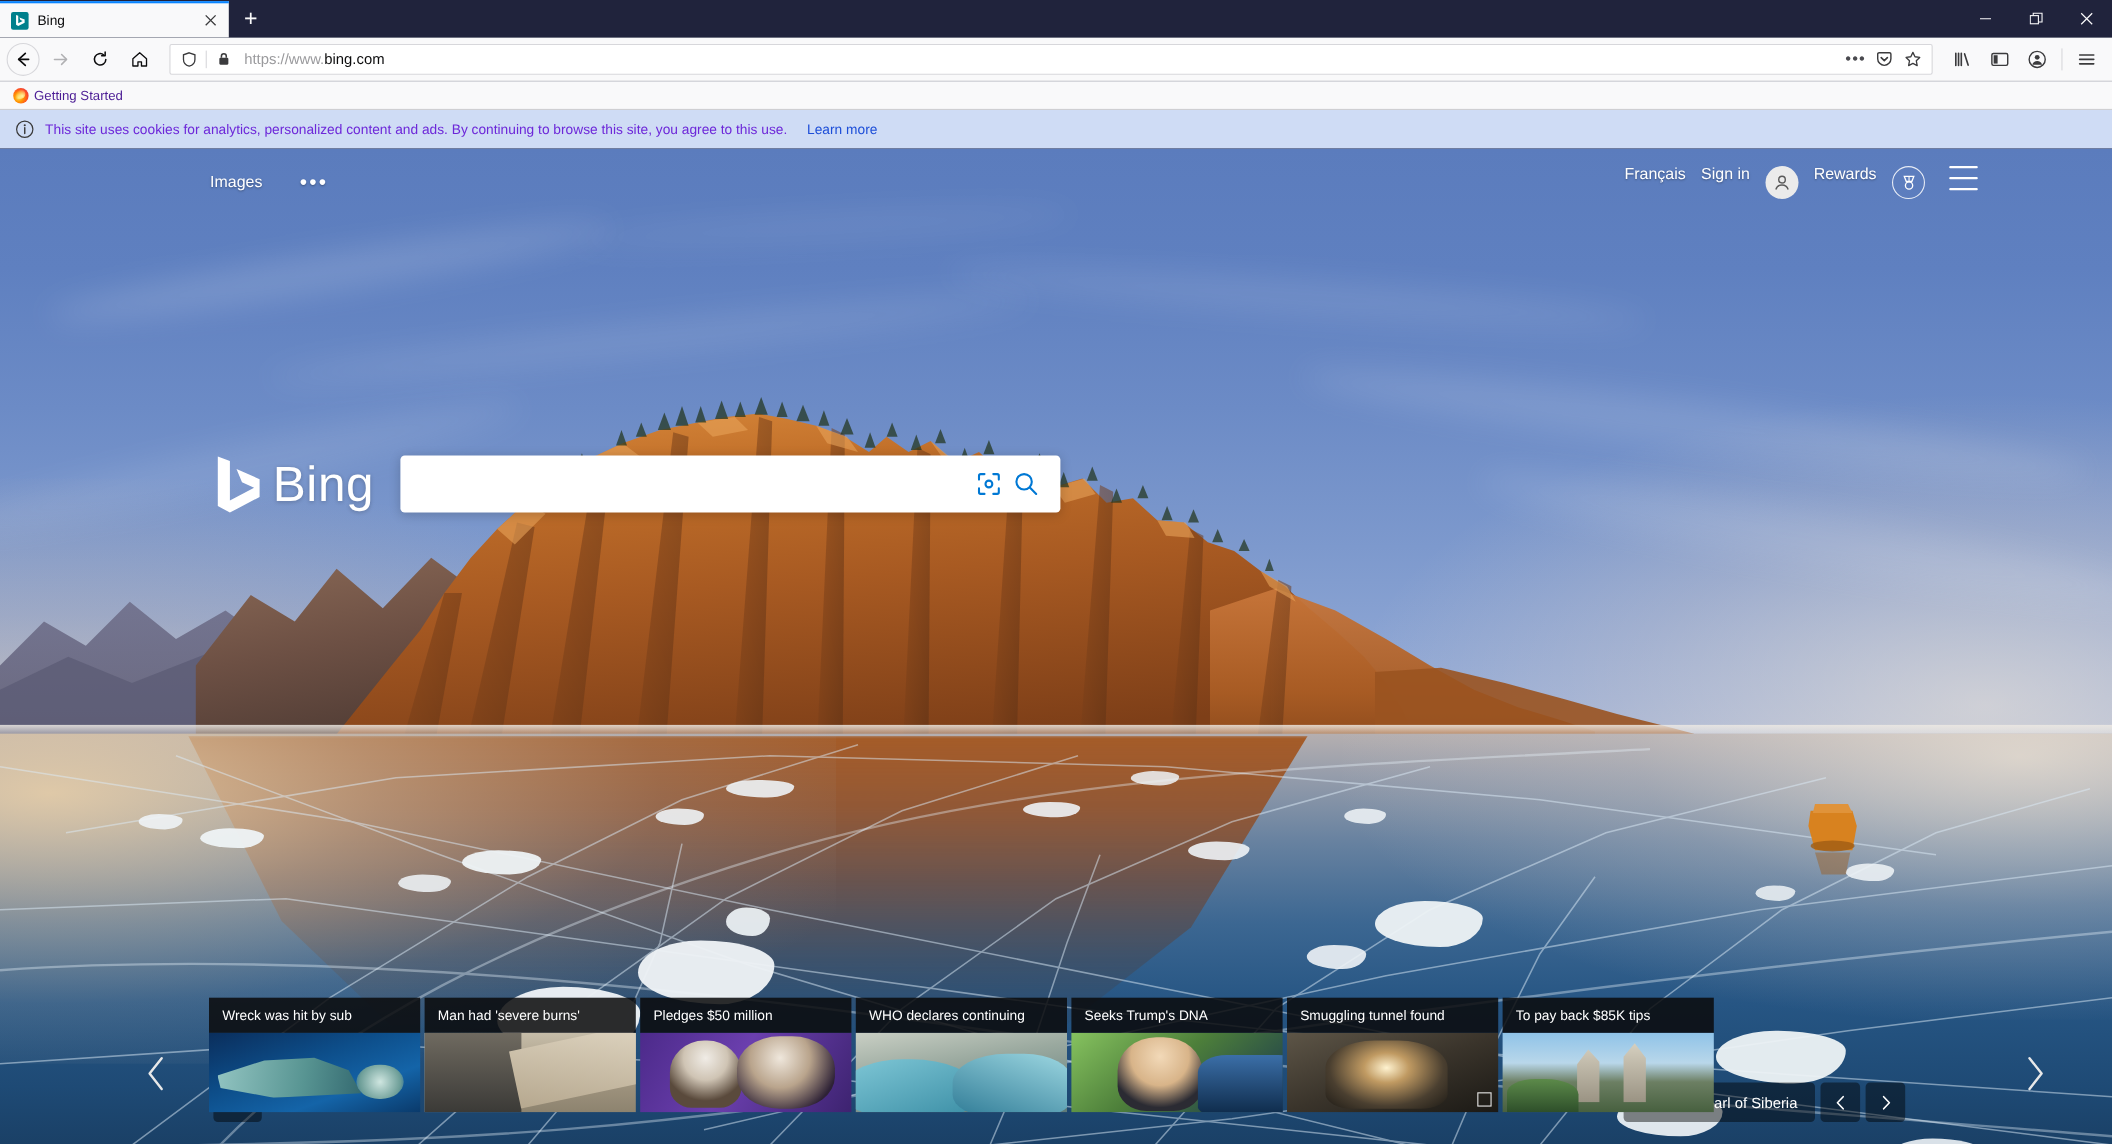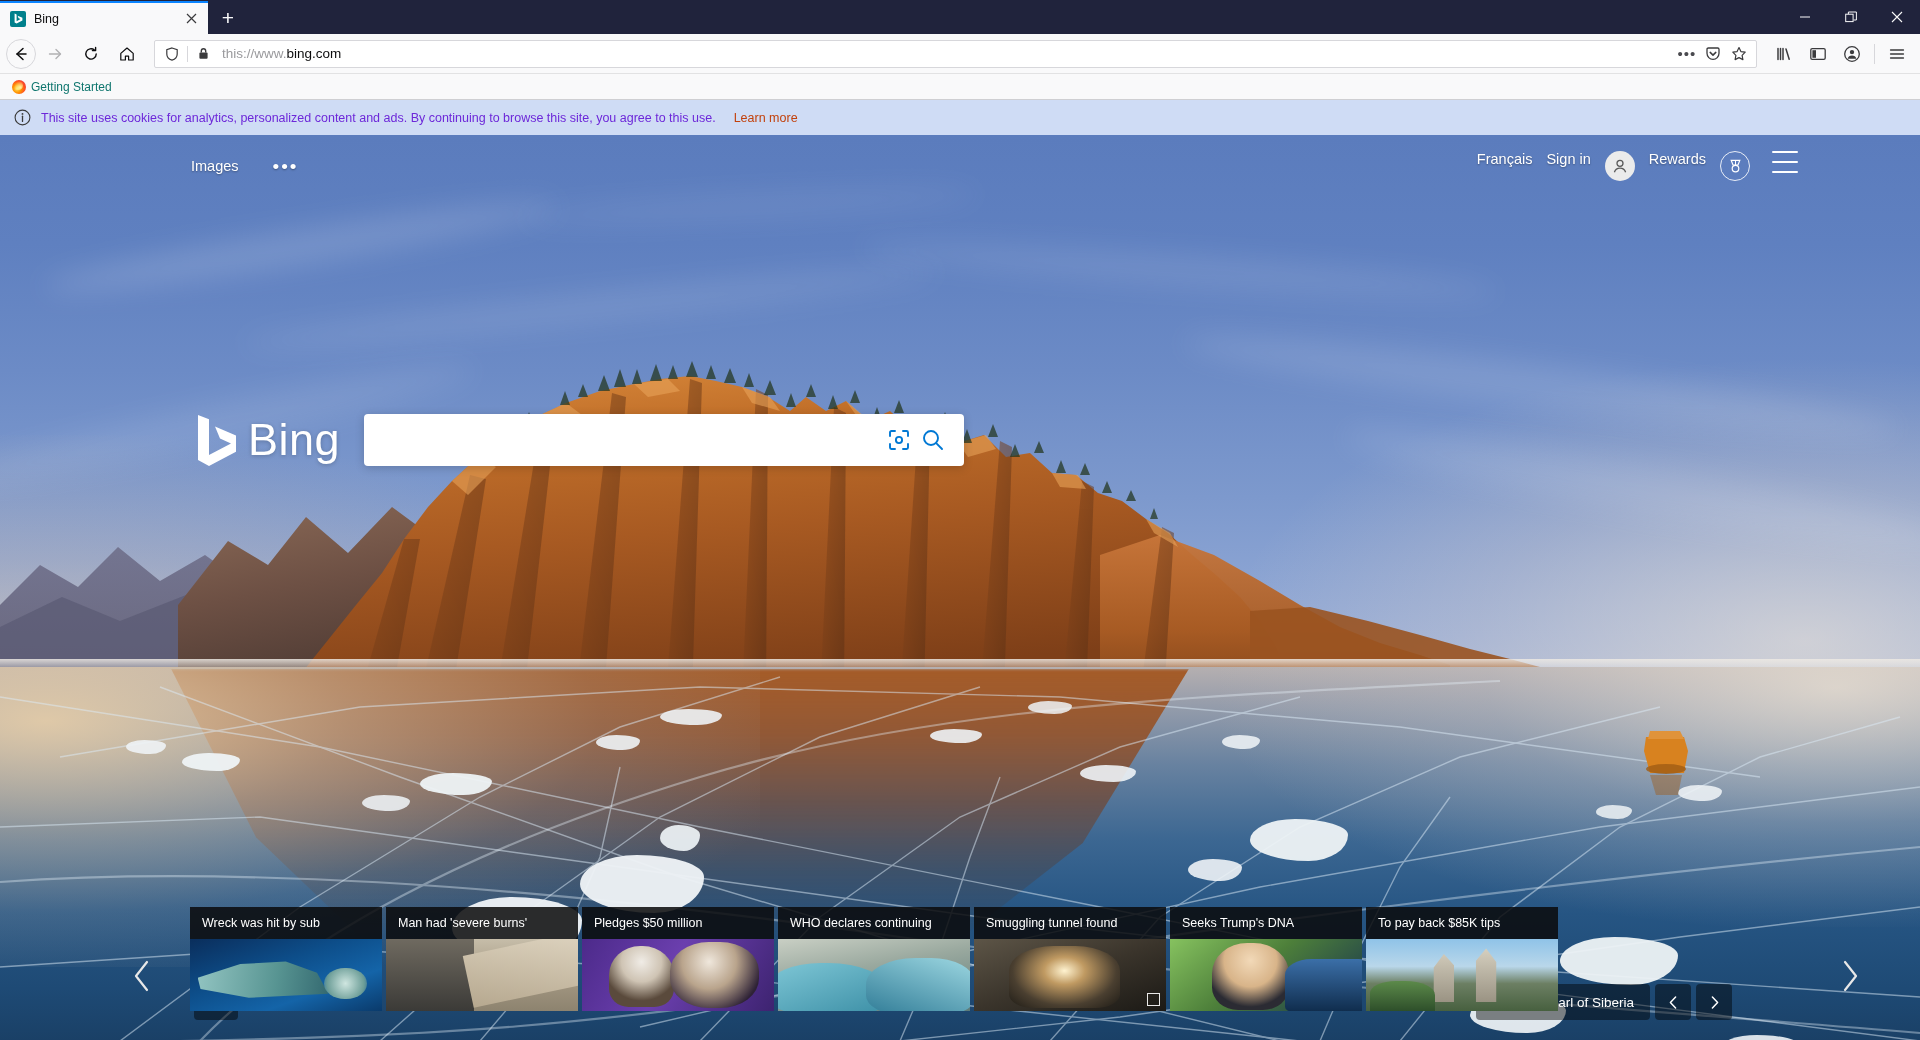--- a/index.html
+++ b/index.html
@@ -84,38 +84,38 @@
     color:#3b3b3d;
   }
   .tb-sep{ width:1px;height:20px;background:#d7d7db;margin:0 5px; }
 
   
   .bookmarks{
     height:26px;background:#f9f9fa;border-bottom:1px solid #cfcfd2;
     display:flex;align-items:center;padding:0 8px;gap:6px;
   }
   .bm-item{ display:flex;align-items:center;gap:5px;padding:2px 4px;border-radius:2px; }
-  .bm-label{ font-size:12px;color:#0f766e;white-space:nowrap; }
+  .bm-label{ font-size:12px;color:#4c1d95;white-space:nowrap; }
   .ff-logo{ width:14px;height:14px;border-radius:50%;
     background:radial-gradient(circle at 36% 62%, #ffe15c 0%, #ff9500 32%, #ff4f22 62%, #c92a5b 100%);
     flex:0 0 14px; position:relative; overflow:hidden;
   }
   .ff-logo::after{
     content:''; position:absolute; left:2px; top:1px; width:9px;height:9px;
     border-radius:50% 50% 50% 0;
     background:radial-gradient(circle at 70% 70%, rgba(255,255,180,.9), rgba(255,120,0,0) 70%);
   }
 
   
   .cookiebar{
     height:35px;background:#cfdcf5;display:flex;align-items:center;
     padding:0 14px;gap:10px;
   }
   .cookie-text{ font-size:12.5px;color:#6d28d9; }
-  .cookie-link{ font-size:12.5px;color:#c2410c; margin-left:8px; }
+  .cookie-link{ font-size:12.5px;color:#1d4ed8; margin-left:8px; }
 
   
   .page{ position:relative; width:1920px; height:906px; overflow:hidden; }
 
   
   .sky{
     position:absolute;inset:0;
     background:
       linear-gradient(to bottom,
         #5b7cbd 0%, #5f80c0 12%, #6c8bc6 26%, #7d99cd 40%,
@@ -395,21 +395,21 @@
           <path d="M7 1 L12.2 2.8 V7 C12.2 10.1 9.9 12.3 7 13.1 C4.1 12.3 1.8 10.1 1.8 7 V2.8 Z" fill="none" stroke="#3b3b3d" stroke-width="1.2"></path>
         </svg>
     </span>
     <span class="url-sep"></span>
     <span class="url-lock">
       <svg width="13" height="13" viewBox="0 0 13 13">
           <rect x="2.4" y="5.6" width="8.2" height="6.2" rx="1" fill="#3b3b3d"></rect>
           <path d="M4.3 5.6 V4 a2.2 2.2 0 0 1 4.4 0 V5.6" fill="none" stroke="#3b3b3d" stroke-width="1.4"></path>
         </svg>
     </span>
-    <span class="url-text"><span>this://www.</span><b>bing.com</b></span>
+    <span class="url-text"><span>https://www.</span><b>bing.com</b></span>
     <span class="url-action" style="font-size:15px;letter-spacing:1px;">•••</span>
     <span class="url-action">
       <svg width="16" height="16" viewBox="0 0 16 16">
           <path d="M2 3.2 C2 2.4 2.6 2 3.3 2 H12.7 C13.4 2 14 2.4 14 3.2 V7.3 C14 10.6 11.3 13.4 8 13.4 C4.7 13.4 2 10.6 2 7.3 Z" fill="none" stroke="#3b3b3d" stroke-width="1.3"></path>
           <path d="M5.2 6.4 L8 9.1 L10.8 6.4" fill="none" stroke="#3b3b3d" stroke-width="1.5" stroke-linecap="round" stroke-linejoin="round"></path>
         </svg>
     </span>
     <span class="url-action">
       <svg width="16" height="16" viewBox="0 0 16 16">
           <path d="M8 1.6 L9.9 5.6 L14.2 6.2 L11.1 9.3 L11.9 13.6 L8 11.6 L4.1 13.6 L4.9 9.3 L1.8 6.2 L6.1 5.6 Z" fill="none" stroke="#3b3b3d" stroke-width="1.2" stroke-linejoin="round"></path>
@@ -760,36 +760,36 @@
       <div class="card">
         <div class="card-title">
             <span>WHO declares continuing</span>
           </div>
         <div class="card-thumb t4"></div>
       </div>
 
 
       <div class="card">
         <div class="card-title">
+            <span>Seeks Trump's DNA</span>
+          </div>
+        <div class="card-thumb t6"></div>
+      </div>
+
+      <div class="card">
+        <div class="card-title">
             <span>Smuggling tunnel found</span>
           </div>
         <div class="card-thumb t7">
           <span class="expand"></span>
         </div>
       </div>
 
       <div class="card">
         <div class="card-title">
-            <span>Seeks Trump's DNA</span>
-          </div>
-        <div class="card-thumb t6"></div>
-      </div>
-
-      <div class="card">
-        <div class="card-title">
             <span>To pay back $85K tips</span>
           </div>
         <div class="card-thumb t8"></div>
       </div>
 
     </div>
     <div class="car-arrow right">
       <svg width="26" height="34" viewBox="0 0 26 34">
           <path d="M8 3 L19 17 L8 31" fill="none" stroke="#e8e8e8" stroke-width="2.2" stroke-linecap="round" stroke-linejoin="round"></path>
         </svg>

